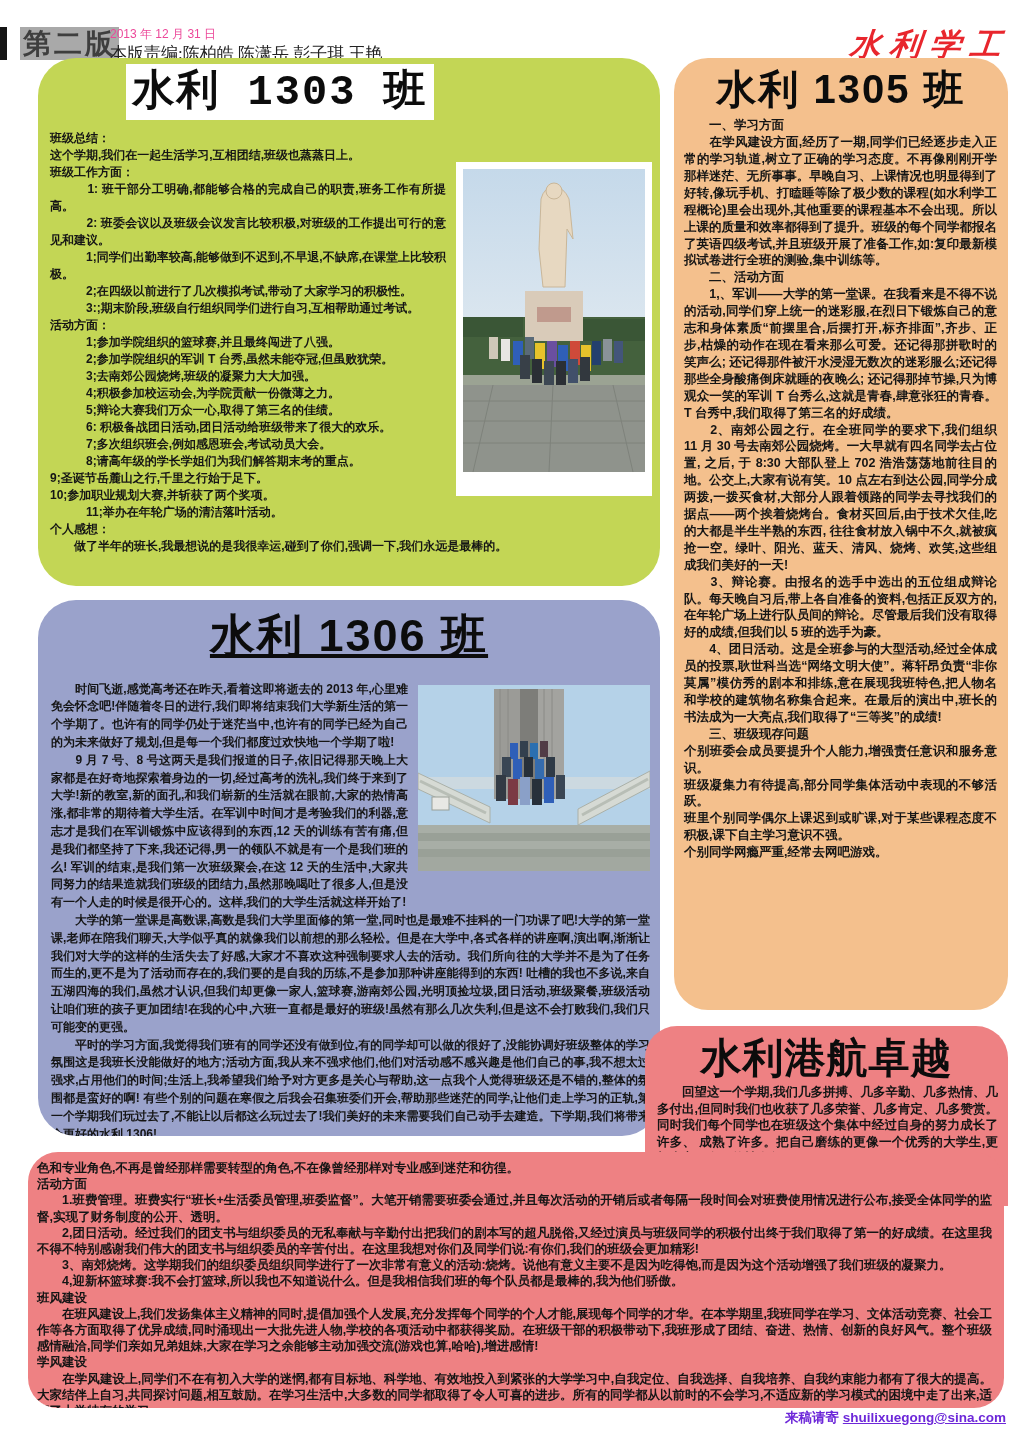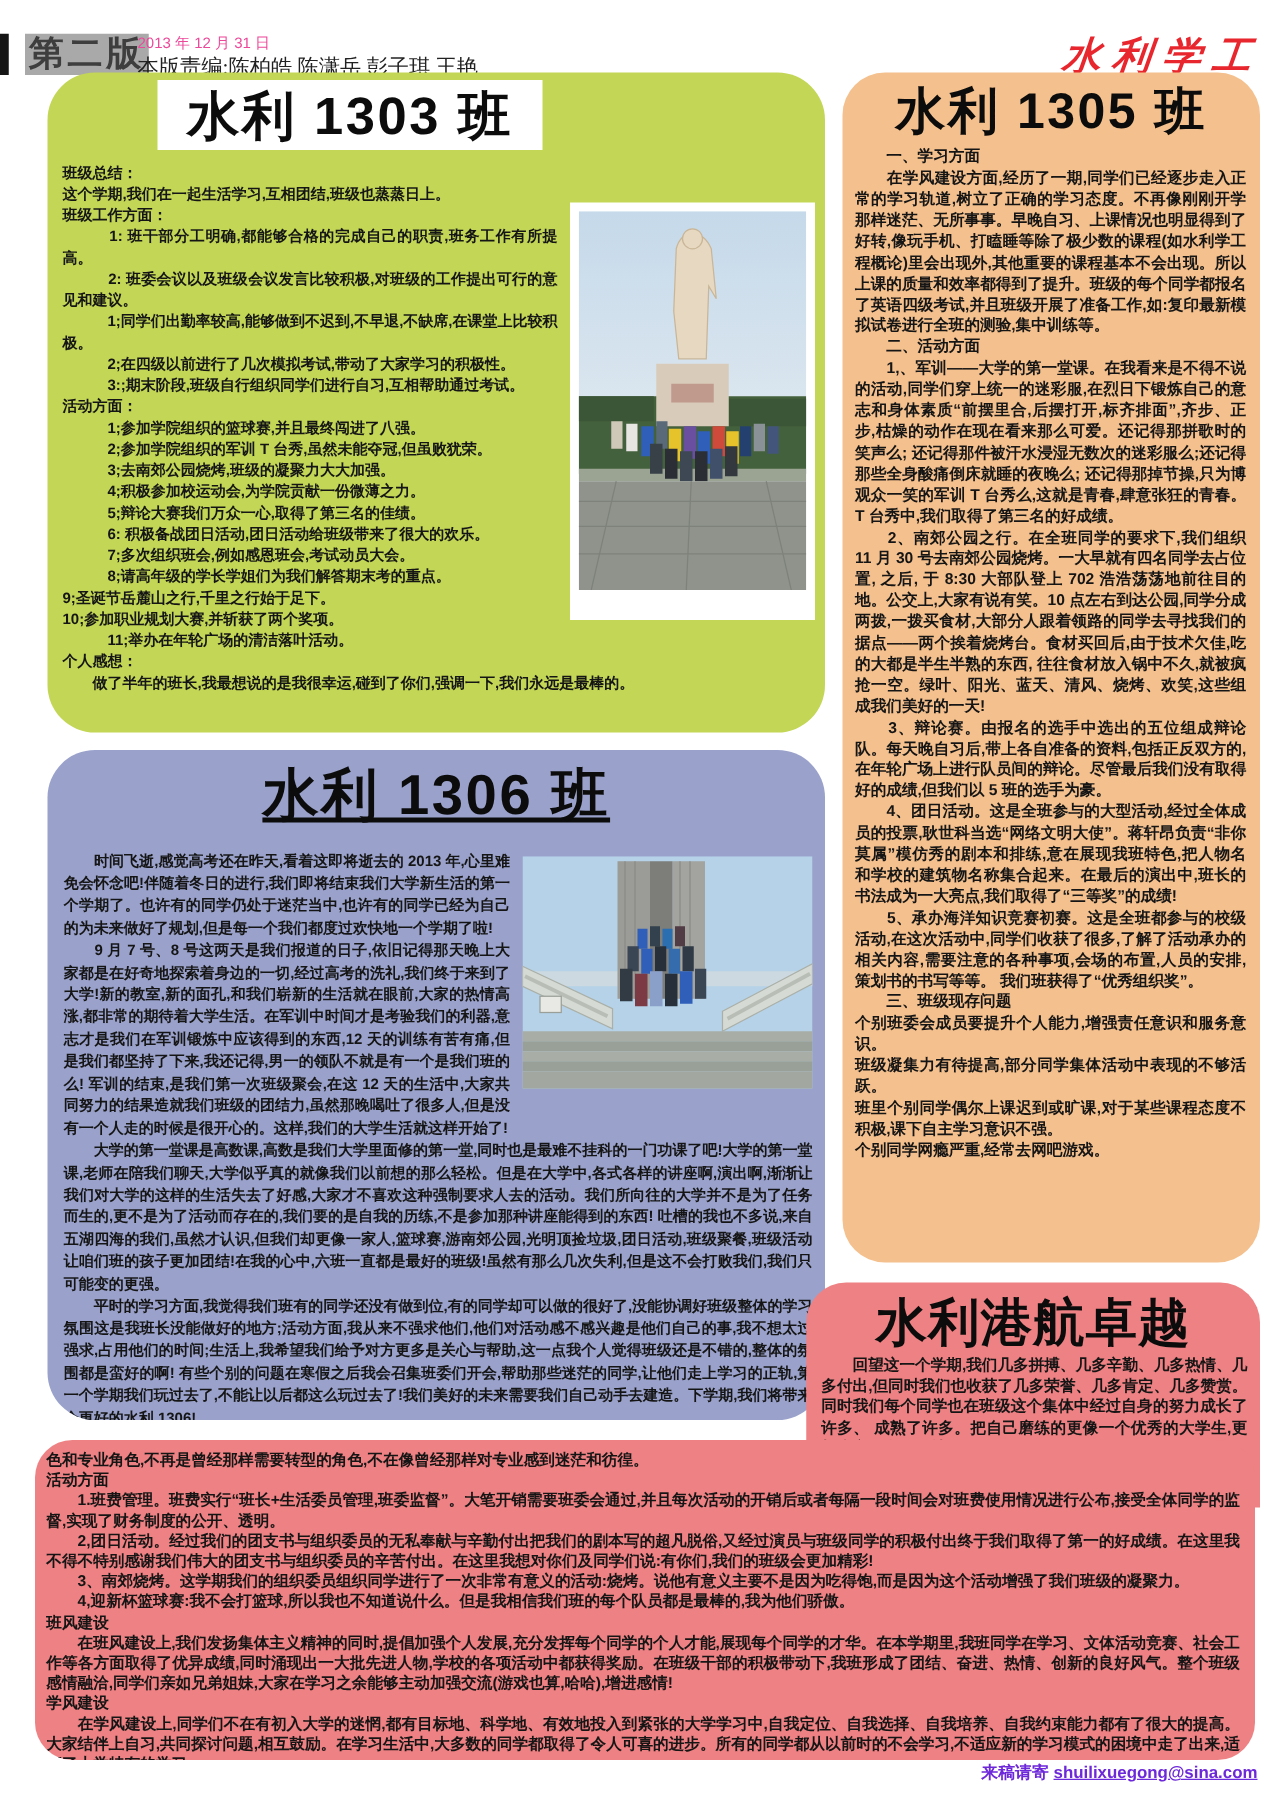--- a/index.html
+++ b/index.html
@@ -18,21 +18,21 @@
             font-size:31px;letter-spacing:9px;transform:skewX(-6deg);}
   
   .pagebox{position:absolute;overflow:hidden;}
   #box-1303{left:38px;top:58px;width:622px;height:528px;background:#c3d655;border-radius:38px;}
   #box-1306{left:38px;top:600px;width:622px;height:536px;background:#9aa2cb;border-radius:38px;}
   #box-1305{left:674px;top:58px;width:334px;height:952px;background:#f4c08d;border-radius:34px;}
   #box-excel{left:645px;top:1026px;width:363px;height:180px;background:#ee8183;border-radius:32px 32px 0 0;}
   #box-wide{left:28px;top:1152px;width:976px;height:256px;background:#ee8183;border-radius:30px;}
   
   .bigtitle{font-weight:900;text-align:center;color:#0c0c0c;letter-spacing:2px;line-height:1.08;}
-  #title-1303{margin:6px 0 8px 88px;width:308px;height:56px;background:#ffffff;font-size:42px;line-height:58px;}
+  #title-1303{margin:6px 0 8px 88px;width:308px;height:56px;background:#ffffff;font-size:42px;line-height:58px;font-family:Liberation Mono, monospace;}
   #title-1306{margin:12px auto 20px auto;font-size:45px;text-decoration:underline;}
   #title-1305{margin:10px auto 4px auto;font-size:40px;}
   #title-excel{margin:10px auto 4px auto;font-size:41px;letter-spacing:1px;}
   
   .body-text{font-weight:700;color:#151515;}
   .para{text-align:justify;}
   #body-1303{padding:2px 8px 0 12px;font-size:12px;line-height:17px;}
   #body-1306{padding:0 10px 0 13px;font-size:12px;line-height:17.8px;}
   #body-1305{padding:2px 11px 0 10px;font-size:12.5px;line-height:16.9px;}
   #body-excel{padding:0 10px 0 12px;font-size:12.5px;line-height:16.5px;}
@@ -195,21 +195,20 @@
     <div id="title-1305" class="bigtitle">水利 1305 班</div>
     <div id="body-1305" class="body-text">
       <div>
           <div class="para">　　一、学习方面</div>
           <div class="para">　　在学风建设方面,经历了一期,同学们已经逐步走入正常的学习轨道,树立了正确的学习态度。不再像刚刚开学那样迷茫、无所事事。早晚自习、上课情况也明显得到了好转,像玩手机、打瞌睡等除了极少数的课程(如水利学工程概论)里会出现外,其他重要的课程基本不会出现。所以上课的质量和效率都得到了提升。班级的每个同学都报名了英语四级考试,并且班级开展了准备工作,如:复印最新模拟试卷进行全班的测验,集中训练等。</div>
           <div class="para">　　二、活动方面</div>
           <div class="para">　　1,、军训——大学的第一堂课。在我看来是不得不说的活动,同学们穿上统一的迷彩服,在烈日下锻炼自己的意志和身体素质“前摆里合,后摆打开,标齐排面”,齐步、正步,枯燥的动作在现在看来那么可爱。还记得那拼歌时的笑声么; 还记得那件被汗水浸湿无数次的迷彩服么;还记得那些全身酸痛倒床就睡的夜晚么; 还记得那掉节操,只为博观众一笑的军训 T 台秀么,这就是青春,肆意张狂的青春。T 台秀中,我们取得了第三名的好成绩。</div>
           <div class="para">　　2、南郊公园之行。在全班同学的要求下,我们组织 11 月 30 号去南郊公园烧烤。一大早就有四名同学去占位置, 之后, 于 8:30 大部队登上 702 浩浩荡荡地前往目的地。公交上,大家有说有笑。10 点左右到达公园,同学分成两拨,一拨买食材,大部分人跟着领路的同学去寻找我们的据点——两个挨着烧烤台。食材买回后,由于技术欠佳,吃的大都是半生半熟的东西, 往往食材放入锅中不久,就被疯抢一空。绿叶、阳光、蓝天、清风、烧烤、欢笑,这些组成我们美好的一天!</div>
           <div class="para">　　3、辩论赛。由报名的选手中选出的五位组成辩论队。每天晚自习后,带上各自准备的资料,包括正反双方的,在年轮广场上进行队员间的辩论。尽管最后我们没有取得好的成绩,但我们以 5 班的选手为豪。</div>
           <div class="para">　　4、团日活动。这是全班参与的大型活动,经过全体成员的投票,耿世科当选“网络文明大使”。蒋轩昂负责“非你莫属”模仿秀的剧本和排练,意在展现我班特色,把人物名和学校的建筑物名称集合起来。在最后的演出中,班长的书法成为一大亮点,我们取得了“三等奖”的成绩!</div>
-          <div class="para">　　5、承办海洋知识竞赛初赛。这是全班都参与的校级活动,在这次活动中,同学们收获了很多,了解了活动承办的相关内容,需要注意的各种事项,会场的布置,人员的安排,策划书的书写等等。 我们班获得了“优秀组织奖”。</div>
           <div class="para">　　三、班级现存问题</div>
           <div class="para">个别班委会成员要提升个人能力,增强责任意识和服务意识。</div>
           <div class="para">班级凝集力有待提高,部分同学集体活动中表现的不够活跃。</div>
           <div class="para">班里个别同学偶尔上课迟到或旷课,对于某些课程态度不积极,课下自主学习意识不强。</div>
           <div class="para">个别同学网瘾严重,经常去网吧游戏。</div>
         </div>
     </div>
   </div>
 
   <div id="box-excel" class="pagebox">

